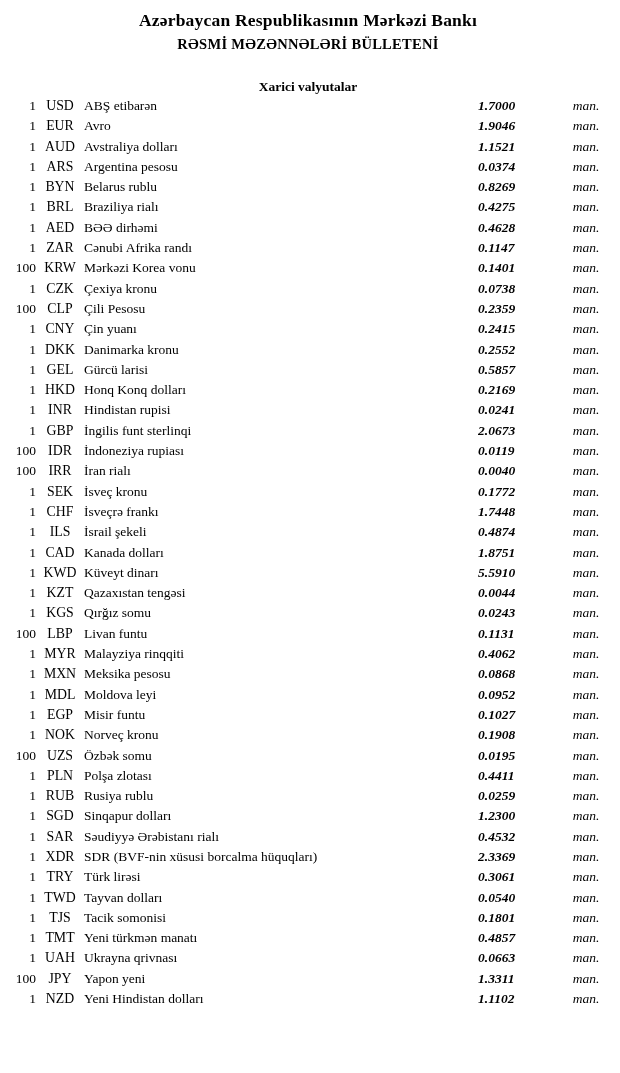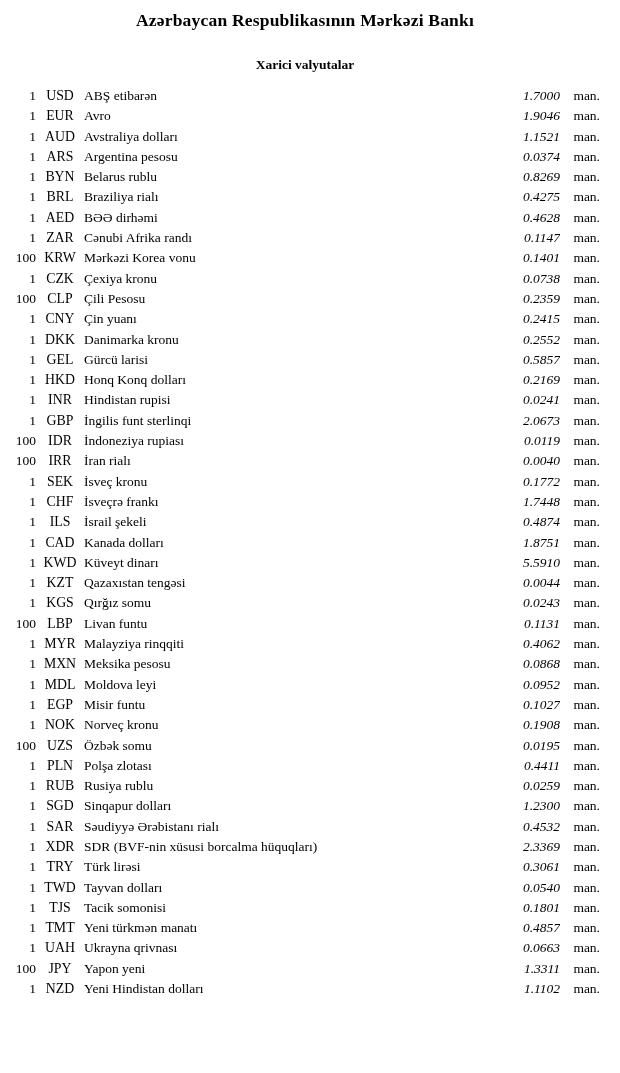--- a/index.html
+++ b/index.html
@@ -6,55 +6,56 @@
     margin: 0;
     padding: 0;
     background: #ffffff;
     color: #000000;
     font-family: "Liberation Serif", "DejaVu Serif", serif;
   }
   .page {
     width: 620px;
     height: 1073px;
     box-sizing: border-box;
-    padding: 6px 20px 4px 10px;
+    padding: 6px 14px 4px 10px;
     overflow: hidden;
     background: #ffffff;
   }
   .hdr { text-align: center; font-weight: bold; }
   .bank-title   { font-size: 17.5px; margin-top: 4px; letter-spacing: 0.2px; }
   .date-line    { font-size: 13.5px; margin-top: 7px; }
   .scope-line   { font-size: 13.5px; margin-top: 3px; }
   .bulletin-title { font-size: 14.5px; margin-top: 5px; letter-spacing: 0.3px; }
-  .section-title  { font-size: 13.5px; margin-top: 26px; margin-bottom: 13px; text-align: center; font-weight: bold; }
+  .section-title  { font-size: 13.5px; margin-top: 26px; margin-bottom: 1px; text-align: center; font-weight: bold; }
 
   table.rates {
     width: 100%;
     border-collapse: collapse;
     font-size: 13.5px;
     table-layout: fixed;
   }
   table.rates td {
     padding: 0;
     line-height: 20.3px;
     white-space: nowrap;
     overflow: hidden;
     vertical-align: baseline;
   }
   td.nominal { width: 26px; text-align: right; }
   td.code    { width: 48px; text-align: center; font-size: 13.8px; }
   td.name    { text-align: left; padding-left: 12px; }
-  td.rate    { width: 88px; text-align: right; font-weight: normal; font-style: italic; padding-right: 10px; }
-  td.unit    { width: 40px; text-align: right; }
+  td.rate    { width: 88px; font-weight: bold; font-style: italic; padding-right: 10px; }
+  td.unit    { width: 40px; text-align: center; font-style: italic; }
 </style>
 </head>
 <body>
 
 <div class="page">
   <div class="hdr bank-title">Azərbaycan Respublikasının Mərkəzi Bankı</div>
+  <div class="hdr bulletin-title">RƏSMİ MƏZƏNNƏLƏRİ BÜLLETENİ</div>
 
   <div class="section-title">Xarici valyutalar</div>
 
   <table class="rates">
     <tbody id="currency-rows">
   <tr>
     <td class="nominal">1</td>
     <td class="code">USD</td>
     <td class="name">ABŞ etibarən</td>
     <td class="rate">1.7000</td>

